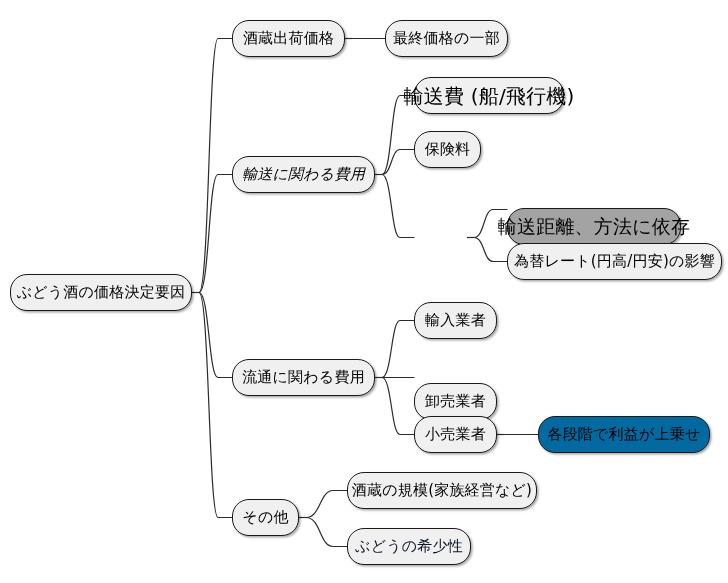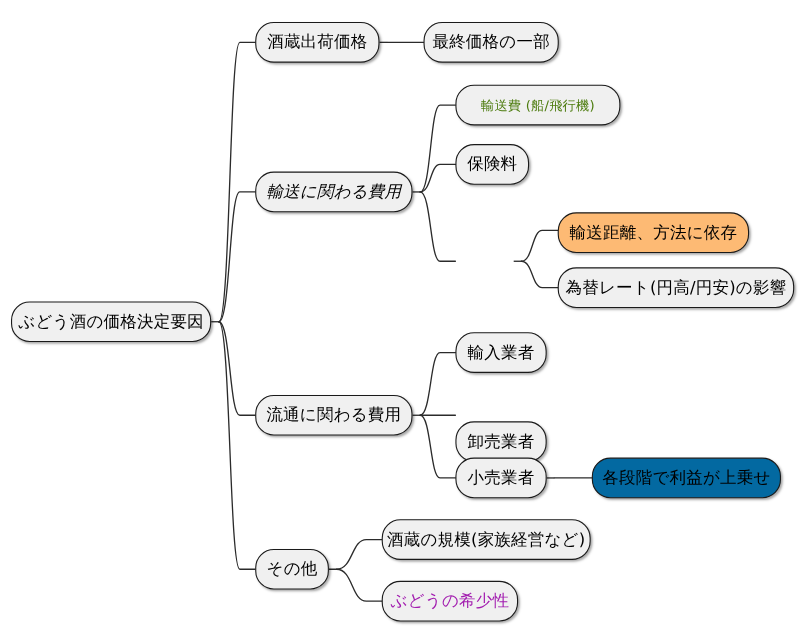--- a/index.html
+++ b/index.html
@@ -59,27 +59,27 @@
     </div>
     <div class="node" style="left: 232px; top: 20px; width: 113px; height: 37px; font-size: 15px; background: rgb(240, 240, 240); border-color: rgb(26, 26, 26); color: rgb(0, 0, 0);">
       <span>酒蔵出荷価格</span>
     </div>
     <div class="node" style="left: 385px; top: 20px; width: 123px; height: 37px; font-size: 15px; background: rgb(240, 240, 240); border-color: rgb(26, 26, 26); color: rgb(0, 0, 0);">
       <span>最終価格の一部</span>
     </div>
     <div class="node" style="left: 232px; top: 156px; width: 143px; height: 37px; font-size: 15px; background: rgb(240, 240, 240); border-color: rgb(26, 26, 26); color: rgb(0, 0, 0); font-style: italic;">
       <span>輸送に関わる費用</span>
     </div>
-    <div class="node" style="left: 414px; top: 77px; width: 150px; height: 37px; font-size: 12px; background: rgb(240, 240, 240); border-color: rgb(26, 26, 26); color: #4d7c0f;">
+    <div class="node" style="left: 414px; top: 77px; width: 150px; height: 37px; font-size: 20px; background: rgb(240, 240, 240); border-color: rgb(26, 26, 26); color: #000000;">
       <span>輸送費 (船/飛行機)</span>
     </div>
     <div class="node" style="left: 414px; top: 131px; width: 67px; height: 37px; font-size: 15px; background: rgb(240, 240, 240); border-color: rgb(26, 26, 26); color: rgb(0, 0, 0);">
       <span>保険料</span>
     </div>
-    <div class="node" style="left: 507px; top: 193px; width: 174px; height: 37px; font-size: 15px; background: #fdba74; border-color: rgb(26, 26, 26); color: rgb(0, 0, 0);">
+    <div class="node" style="left: 507px; top: 208px; width: 174px; height: 37px; font-size: 19px; background: #a3a3a3; border-color: rgb(26, 26, 26); color: rgb(0, 0, 0);">
       <span>輸送距離、方法に依存</span>
     </div>
     <div class="node" style="left: 507px; top: 243px; width: 215px; height: 37px; font-size: 15px; background: rgb(240, 240, 240); border-color: rgb(26, 26, 26); color: rgb(0, 0, 0);">
       <span>為替レート(円高/円安)の影響</span>
     </div>
     <div class="node" style="left: 232px; top: 359px; width: 143px; height: 37px; font-size: 15px; background: rgb(240, 240, 240); border-color: rgb(26, 26, 26); color: rgb(0, 0, 0); align-items: center;">
       <span>流通に関わる費用</span>
     </div>
     <div class="node" style="left: 414px; top: 302px; width: 83px; height: 37px; font-size: 15px; background: rgb(240, 240, 240); border-color: rgb(26, 26, 26); color: rgb(0, 0, 0);">
       <span>輸入業者</span>
@@ -92,16 +92,16 @@
     </div>
     <div class="node" style="left: 538px; top: 416px; width: 172px; height: 37px; font-size: 15px; background: #0369a1; border-color: rgb(26, 26, 26); color: rgb(0, 0, 0);">
       <span>各段階で利益が上乗せ</span>
     </div>
     <div class="node" style="left: 232px; top: 499px; width: 67px; height: 37px; font-size: 15px; background: rgb(240, 240, 240); border-color: rgb(26, 26, 26); color: rgb(0, 0, 0);">
       <span>その他</span>
     </div>
     <div class="node" style="left: 347px; top: 472px; width: 190px; height: 37px; font-size: 15px; background: rgb(240, 240, 240); border-color: rgb(26, 26, 26); color: rgb(0, 0, 0); justify-content: center;">
       <span>酒蔵の規模(家族経営など)</span>
     </div>
-    <div class="node" style="left: 347px; top: 528px; width: 124px; height: 37px; font-size: 15px; background: rgb(240, 240, 240); border-color: rgb(26, 26, 26); color: #a21caf;">
+    <div class="node" style="left: 347px; top: 528px; width: 124px; height: 37px; font-size: 15px; background: rgb(240, 240, 240); border-color: rgb(26, 26, 26); color: #0f172a;">
       <span>ぶどうの希少性</span>
     </div>
   </div>
 
 </body></html>

